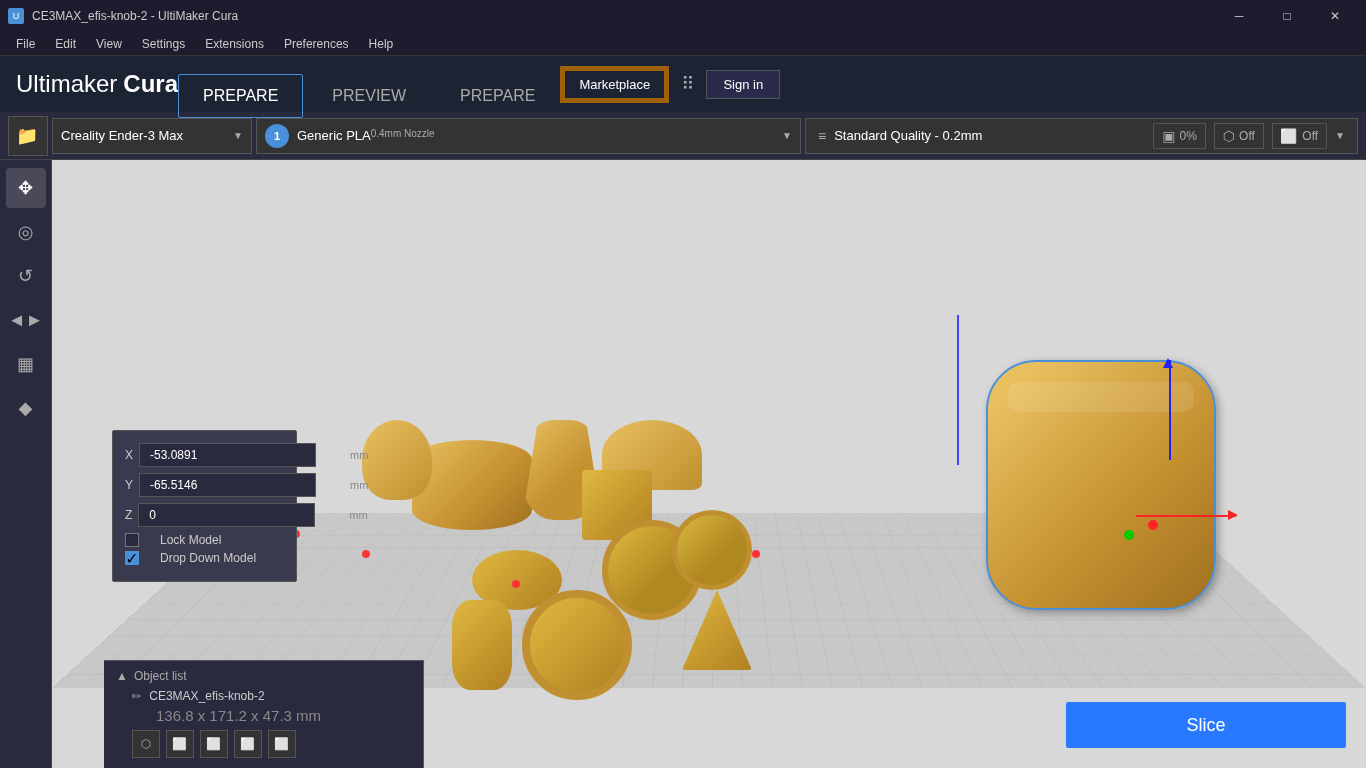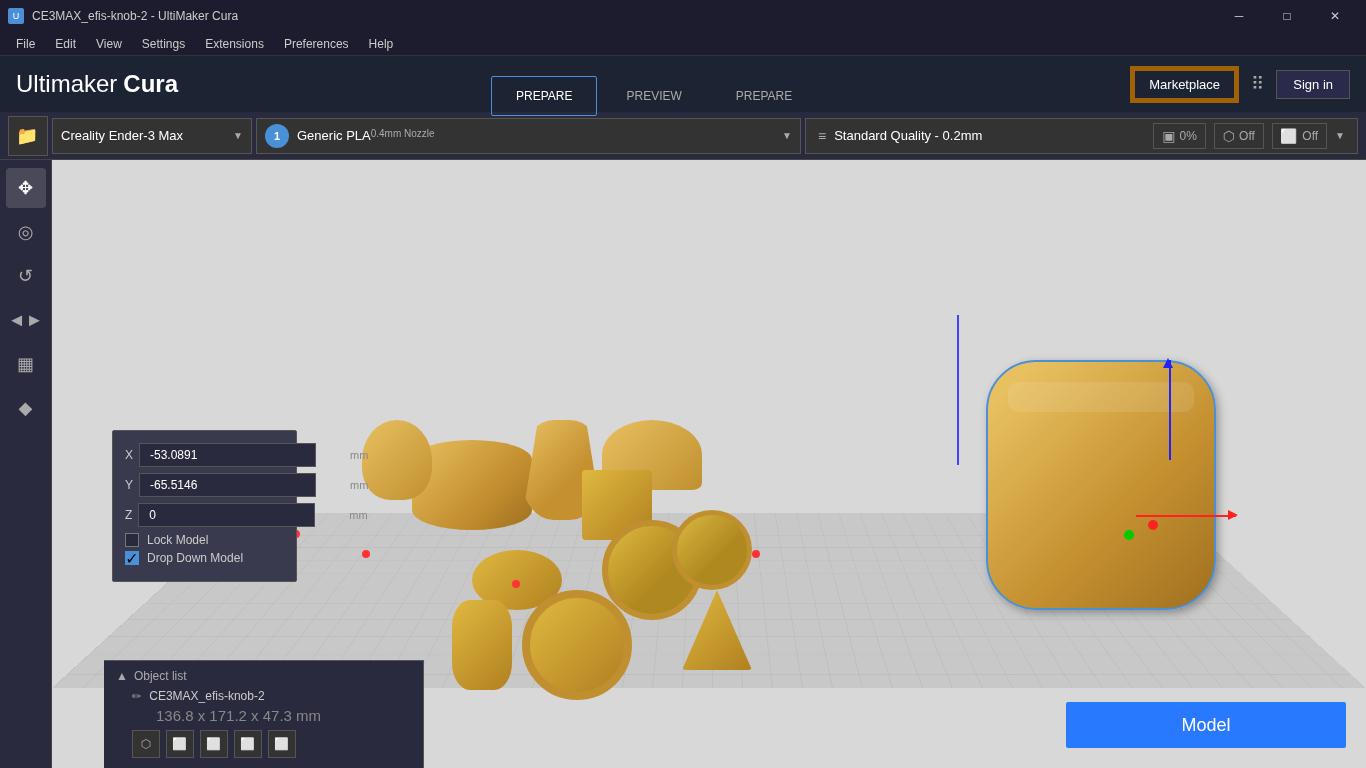--- a/index.html
+++ b/index.html
@@ -36,29 +36,28 @@
     .menu-item { color: #ccc; font-size: 12px; padding: 2px 8px; cursor: pointer; }
 
     
     #header {
       width: 100%;
       height: 56px;
       background: #1c2333;
       display: flex;
       align-items: center;
       padding: 0 16px;
-      justify-content: space-between;
     }
     #logo { display: flex; align-items: center; gap: 6px; }
     #logo .logo-text-light { color: #ffffff; font-size: 24px; font-weight: 300; }
     #logo .logo-text-bold { color: #ffffff; font-size: 24px; font-weight: 700; }
     #nav-tabs { display: flex; align-items: center; gap: 4px; }
     .nav-tab {
       color: #aaa;
-      font-size: 12px;
+      font-size: 16px;
       padding: 12px 24px;
       cursor: pointer;
       border: 1px solid transparent;
       border-radius: 2px;
       margin-top: 24px;
     }
     .nav-tab.active {
       color: #fff;
       border: 1px solid #4a90d9;
       background: transparent;
@@ -365,21 +364,21 @@
     }
     .coord-unit {
       color: #888;
       font-size: 11px;
       width: 20px;
       margin-left: 28px;
     }
     .checkbox-item {
       display: flex;
       align-items: flex-end;
-      gap: 8px;
+      gap: 21px;
       margin-bottom: 4px;
     }
     .cb {
       width: 14px; height: 14px;
       border: 1px solid #777;
       background: #2a2a3e;
       display: flex; align-items: center; justify-content: center;
       cursor: pointer;
     }
     .cb.checked {
@@ -659,21 +658,21 @@
       <div class="checkbox-item">
         <div class="cb"></div>
         <span class="cb-label">Lock Model</span>
       </div>
       <div class="checkbox-item">
         <div class="cb checked">✓</div>
         <span class="cb-label">Drop Down Model</span>
       </div>
     </div>
 
-    <button id="slice-btn">Model</button>
+    <button id="slice-btn">Slice</button>
 
     <div id="object-list-panel">
       <div class="obj-list-header">
         <span>▲</span>
         <span>Object list</span>
       </div>
       <div class="obj-list-item">
         <span class="edit-icon">✏</span>
         <span>CE3MAX_efis-knob-2</span>
       </div>

